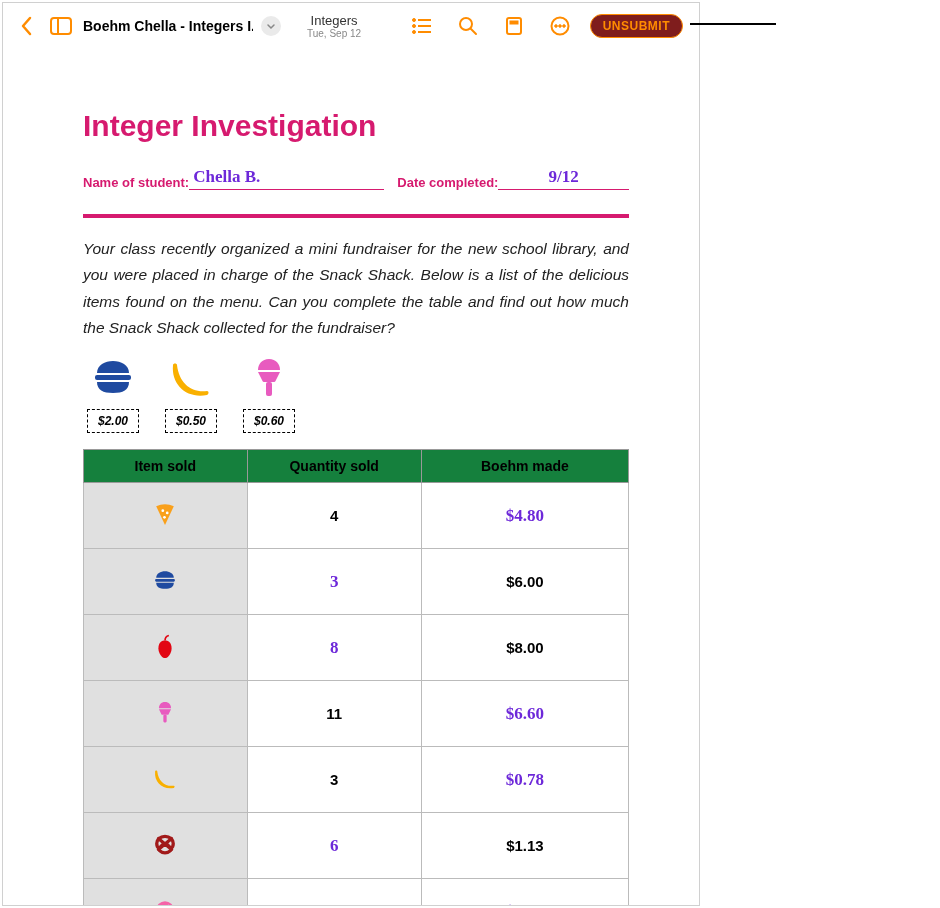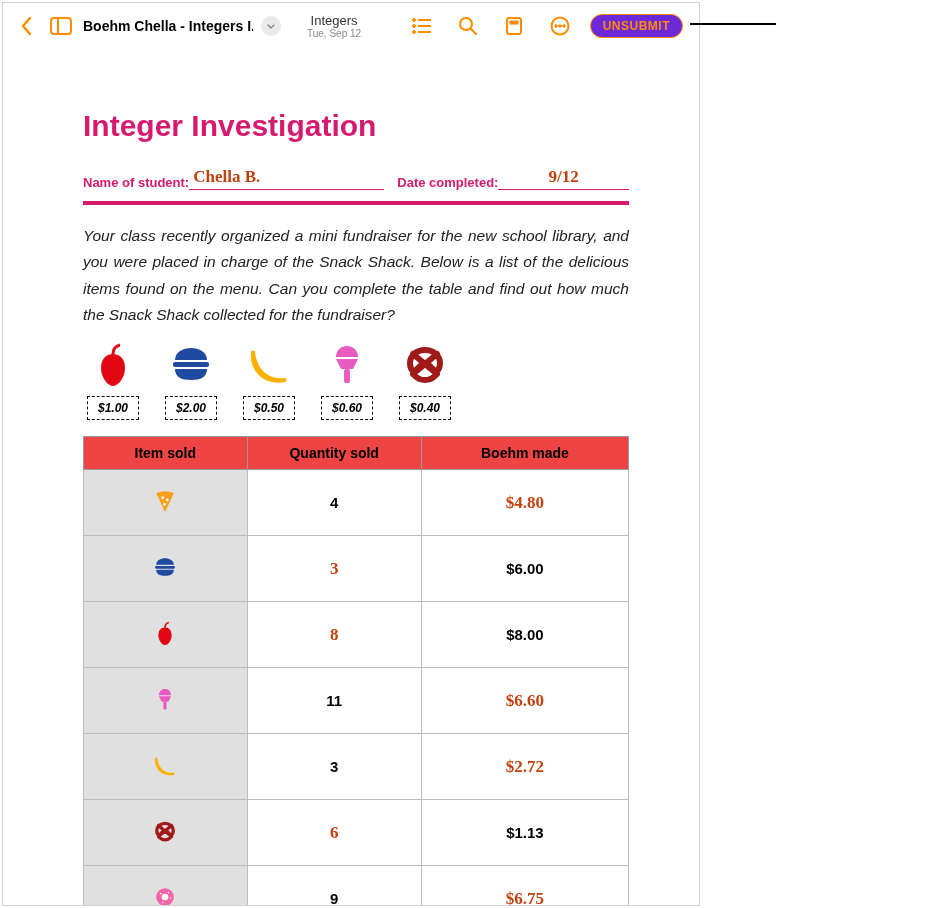--- a/index.html
+++ b/index.html
@@ -68,52 +68,52 @@
   .tb-right { display:flex; align-items:center; gap: 14px; margin-right:8px;}
   .unsubmit-btn {
     border: 1.5px solid #ff8c00;
     color: #ff8c00;
     border-radius: 16px;
     padding: 4px 12px;
     font-size: 12px;
     font-weight: 600;
     letter-spacing: 0.5px;
     cursor: pointer;
-    background: #6d28d9;
+    background: #7f1d1d;
   }
   
   .doc {
     padding: 60px 70px 20px 80px;
   }
   .doc-heading {
     color: #d61a6f;
     font-size: 30px;
     font-weight: 800;
     margin-bottom: 24px;
   }
   .field-row {
     display: flex;
     gap: 13px;
     align-items: flex-end;
-    margin-bottom: 11px;
+    margin-bottom: 24px;
   }
   .field-label {
     color: #d61a6f;
     font-size: 13px;
     font-weight: 600;
   }
   .field-line {
     flex: 1;
     border-bottom: 1.5px solid #d61a6f;
     min-width: 120px;
     padding: 0 4px 2px 4px;
   }
   .handwritten {
     font-family: "Segoe Script","Comic Sans MS",cursive;
-    color: #c2410c;
+    color: #6d28d9;
     font-size: 17px;
     font-weight: 600;
   }
   .divider {
     height: 4px;
     background: #d61a6f;
     margin: 8px 0 18px 0;
   }
   .body-text {
     color: #222;
@@ -140,21 +140,21 @@
     text-align:center;
     width: 52px;
     margin-left:auto; margin-right:auto;
   }
   table.sales {
     width: 100%;
     border-collapse: collapse;
     margin-top: 16px;
   }
   table.sales th {
-    background: #ef4444;
+    background: #15803d;
     color: #000;
     font-weight: 700;
     font-size: 14px;
     padding: 8px;
     border: 1px solid #999;
   }
   table.sales td {
     border: 1px solid #bbb;
     text-align: center;
     padding: 7px;
@@ -239,28 +239,20 @@
         <span class="field-label">Date completed:</span>
         <span class="field-line handwritten" style="text-align:center">9/12</span>
       </div>
     </div>
     <div class="divider"></div>
     <div class="body-text">Your class recently organized a mini fundraiser for the new school library, and you were placed in charge of the Snack Shack. Below is a list of the delicious items found on the menu. Can you complete the table and find out how much the Snack Shack collected for the fundraiser?</div>
 
     <div class="menu-row" id="menu-row">
         <div class="menu-item">
       <div class="menu-icon">
-            <svg class="" width="48" height="48" viewBox="0 0 48 48" fill="#e20613" style="color:#e20613">
-              <use href="#ic-apple"></use>
-            </svg>
-          </div>
-      <div class="price-box">$1.00</div>
-    </div>
-        <div class="menu-item">
-      <div class="menu-icon">
             <svg class="" width="48" height="48" viewBox="0 0 48 48" fill="#1f4aa0" style="color:#1f4aa0">
               <use href="#ic-burger"></use>
             </svg>
           </div>
       <div class="price-box">$2.00</div>
     </div>
         <div class="menu-item">
       <div class="menu-icon">
             <svg class="" width="48" height="48" viewBox="0 0 48 48" fill="#f9b000" style="color:#f9b000">
               <use href="#ic-banana"></use>
@@ -268,28 +260,20 @@
           </div>
       <div class="price-box">$0.50</div>
     </div>
         <div class="menu-item">
       <div class="menu-icon">
             <svg class="" width="48" height="48" viewBox="0 0 48 48" fill="#e85bbf" style="color:#e85bbf">
               <use href="#ic-icecream"></use>
             </svg>
           </div>
       <div class="price-box">$0.60</div>
-    </div>
-        <div class="menu-item">
-      <div class="menu-icon">
-            <svg class="" width="48" height="48" viewBox="0 0 48 48" fill="#a11a1a" style="color:#a11a1a">
-              <use href="#ic-pretzel"></use>
-            </svg>
-          </div>
-      <div class="price-box">$0.40</div>
     </div>
       </div>
 
     <table class="sales">
       <thead>
           <tr id="thead-row">
             <th>Item sold</th>
             <th>Quantity sold</th>
             <th>Boehm made</th>
           </tr>
@@ -321,21 +305,21 @@
                   <use href="#ic-icecream"></use>
                 </svg></span></td>
       <td><span class="typed">11</span></td>
       <td><span class="handwritten">$6.60</span></td>
     </tr>
           <tr>
       <td><span><svg class="small-icon" width="48" height="48" viewBox="0 0 48 48" fill="#f9b000" style="color:#f9b000">
                   <use href="#ic-banana"></use>
                 </svg></span></td>
       <td><span class="typed">3</span></td>
-      <td><span class="handwritten">$2.72</span></td>
+      <td><span class="handwritten">$0.78</span></td>
     </tr>
           <tr>
       <td><span><svg class="small-icon" width="48" height="48" viewBox="0 0 48 48" fill="#a11a1a" style="color:#a11a1a">
                   <use href="#ic-pretzel"></use>
                 </svg></span></td>
       <td><span class="handwritten">6</span></td>
       <td><span class="typed">$1.13</span></td>
     </tr>
           <tr>
       <td><span><svg class="small-icon" width="48" height="48" viewBox="0 0 48 48" fill="#f564a8" style="color:#f564a8">

